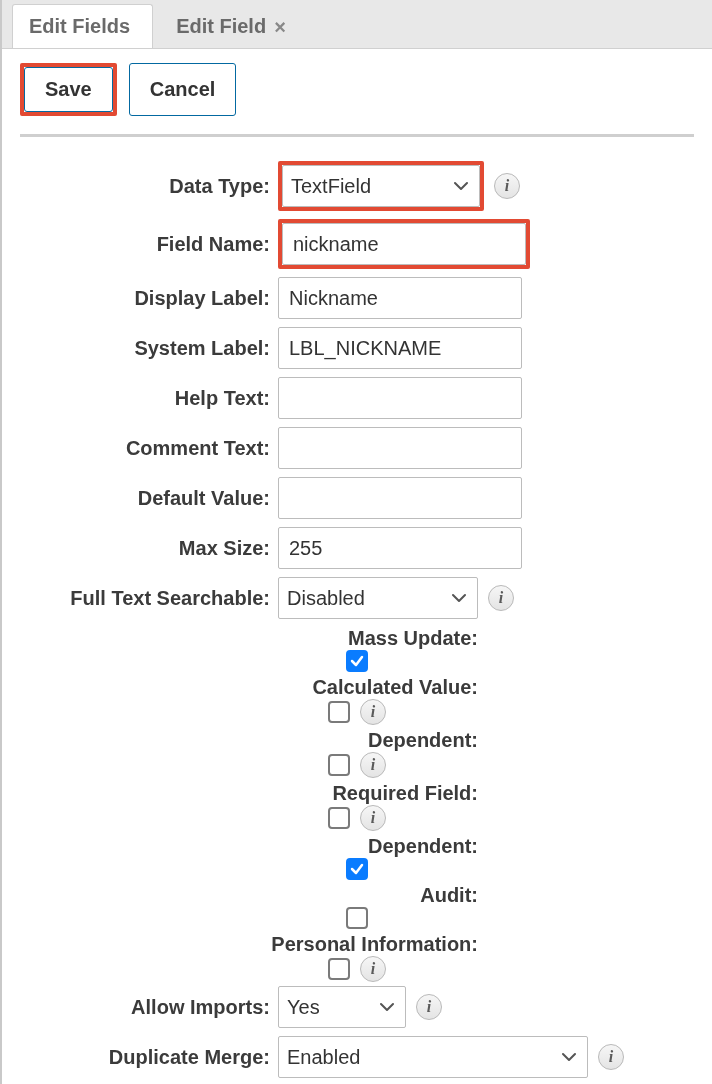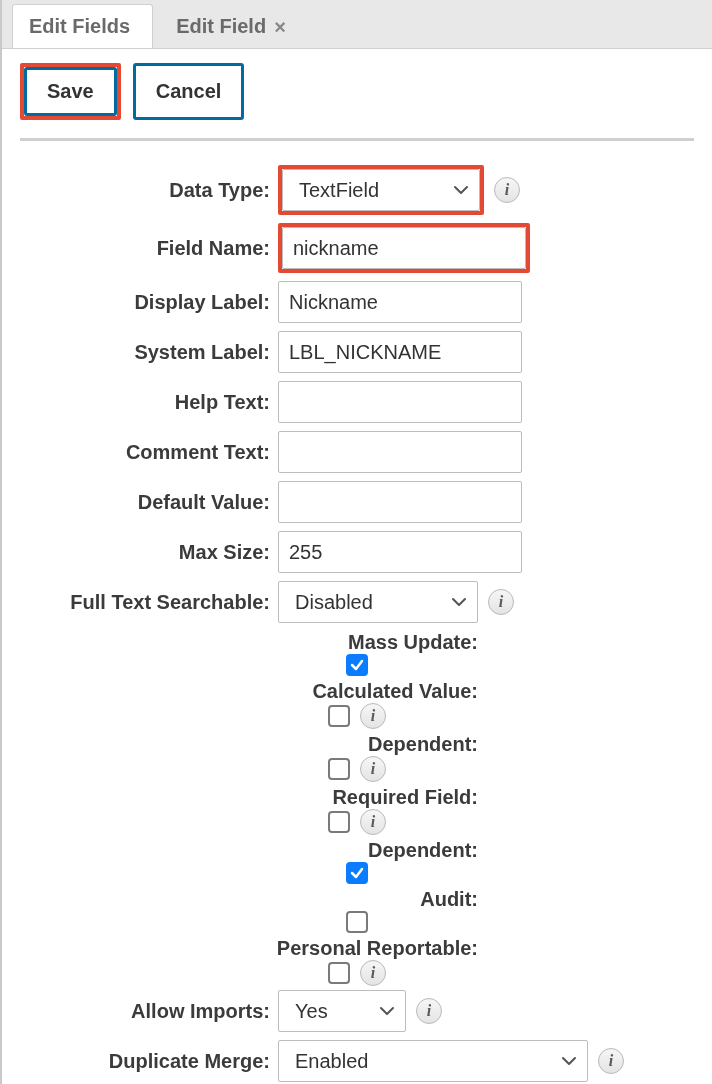--- a/index.html
+++ b/index.html
@@ -49,21 +49,21 @@
     line-height: 1;
   }
   
   .toolbar {
     padding: 14px 18px 18px 18px;
     display: flex;
     gap: 12px;
   }
   .btn {
     background: #fff;
-    border: 3px solid #0369a1;
+    border: 1px solid #0369a1;
     border-radius: 3px;
     padding: 10px 20px;
     font-size: 20px;
     font-weight: 700;
     color: #333;
     cursor: pointer;
   }
   .highlight-red {
     border: 4px solid #e24a33;
     border-radius: 2px;
@@ -102,21 +102,21 @@
     padding: 4px 10px;
     font-size: 20px;
     color: #333;
     background: #fff;
   }
   .text-input.wide { width: 244px; }
   .sel {
     height: 42px;
     border: 1px solid #bcbcbc;
     border-radius: 2px;
-    padding: 0 36px 0 16px;
+    padding: 0 36px 0 8px;
     font-size: 20px;
     color: #333;
     background: #fff;
     appearance: none;
     -webkit-appearance: none;
     position: relative;
     cursor: pointer;
     display: inline-flex;
     align-items: center;
   }
@@ -331,21 +331,21 @@
     </div>
 
     <div class="row tight">
       <div class="label-col">Audit:</div>
       <div class="ctrl-col">
         <span class="chk"></span>
       </div>
     </div>
 
     <div class="row tight">
-      <div class="label-col">Personal Reportable:</div>
+      <div class="label-col">Personal Information:</div>
       <div class="ctrl-col">
         <span class="chk"></span>
         <span class="info-icon">i</span>
       </div>
     </div>
 
     <div class="row">
       <div class="label-col">Allow Imports:</div>
       <div class="ctrl-col">
         <span class="sel-wrap">

